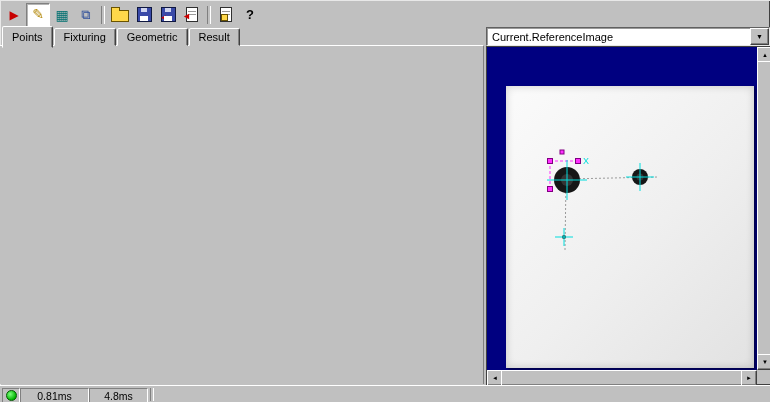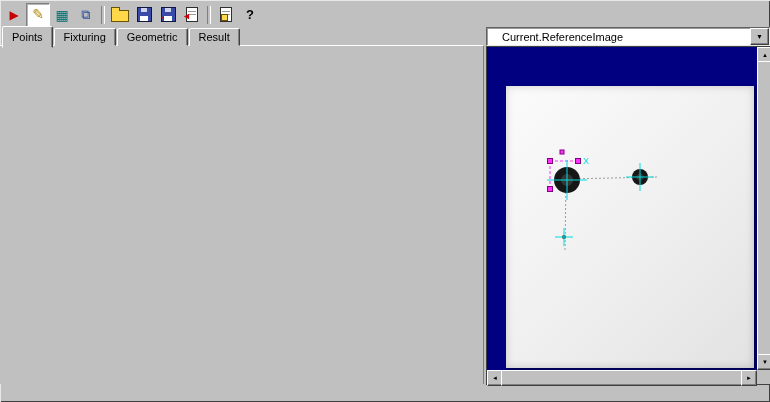--- a/index.html
+++ b/index.html
@@ -66,21 +66,21 @@
          border-right:1px solid #606060;border-bottom:1px solid #606060;
          display:flex;align-items:center;justify-content:center;font-size:10.5px;height:16px;}
   .dcell{background:#fff;border-right:1px solid #a8a8a8;border-bottom:1px solid #a8a8a8;
          display:flex;align-items:center;justify-content:center;font-size:10.5px;height:15px;}
   .cN{width:26px;} .cV{width:95px;}
   .grow .hcell.cN{height:15px;}
 
   
   .combo{position:absolute;display:flex;align-items:stretch;background:#fff;border:1px solid;
          border-color:#606060 #e8e8e8 #e8e8e8 #606060;box-shadow:inset 1px 1px 0 #9a9a9a;}
-  .combo .txt{flex:1;display:flex;align-items:center;padding:0 15px;white-space:nowrap;overflow:hidden;border-radius:7px;}
+  .combo .txt{flex:1;display:flex;align-items:center;padding:0 5px;white-space:nowrap;overflow:hidden;border-radius:7px;}
   .combo .drop{width:17px;background:#c0c0c0;border:1px solid;border-color:#fff #404040 #404040 #fff;
                box-shadow:inset -1px -1px 0 #808080;display:flex;align-items:center;justify-content:center;}
   .combo .drop::before{content:"▼";font-size:7px;color:#000;}
   .pushbtn{position:absolute;display:flex;align-items:center;justify-content:center;cursor:default;}
   .textinput{position:absolute;font-family:"Liberation Sans",sans-serif;font-size:11px;padding:0 4px;
              background:#fff;border:1px solid;border-color:#606060 #e8e8e8 #e8e8e8 #606060;
              box-shadow:inset 1px 1px 0 #9a9a9a;outline:none;}
 
   
   .viewer{position:absolute;left:486px;top:46px;width:284px;height:337px;background:#000080;border:1px solid #404040;}
@@ -285,14 +285,26 @@
     </div>
 
     <div class="hsb">
       <div class="sbbtn" style="left:0;top:0;">◄</div>
       <div class="sbthumb" style="left:14px;top:0;width:242px;height:14px;"></div>
       <div class="sbbtn" style="right:0;top:0;">►</div>
     </div>
     <div class="sbcorner"></div>
   </div>
 
+  <div class="statusbar">
+    <div class="scell" style="left:2px;width:16px;">
+      <span class="led"></span>
+    </div>
+    <div class="scell" style="left:20px;width:67px;">
+      <span>0.81ms</span>
+    </div>
+    <div class="scell" style="left:89px;width:57px;">
+      <span>4.8ms</span>
+    </div>
+    <div class="sdiv" style="left:150px;"></div>
+  </div>
 
 </div>
 
 </body></html>

